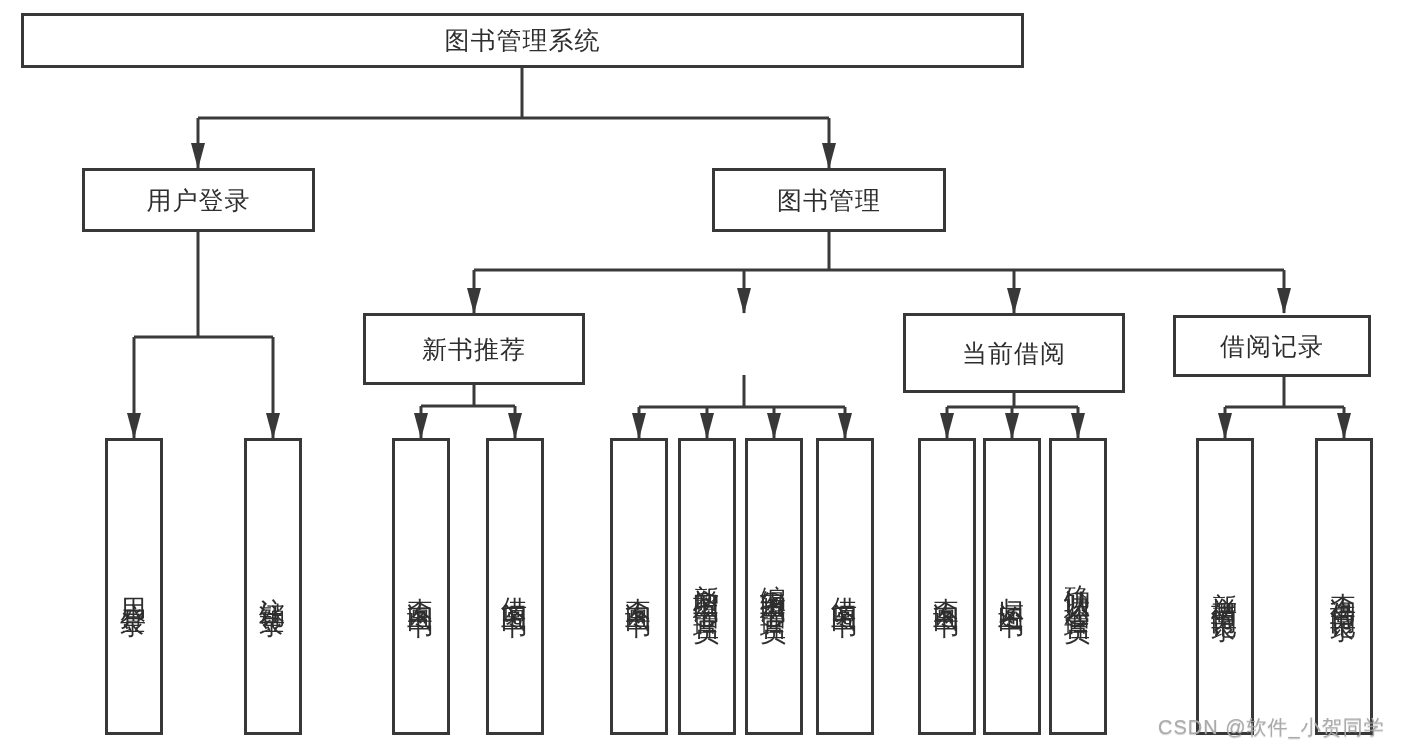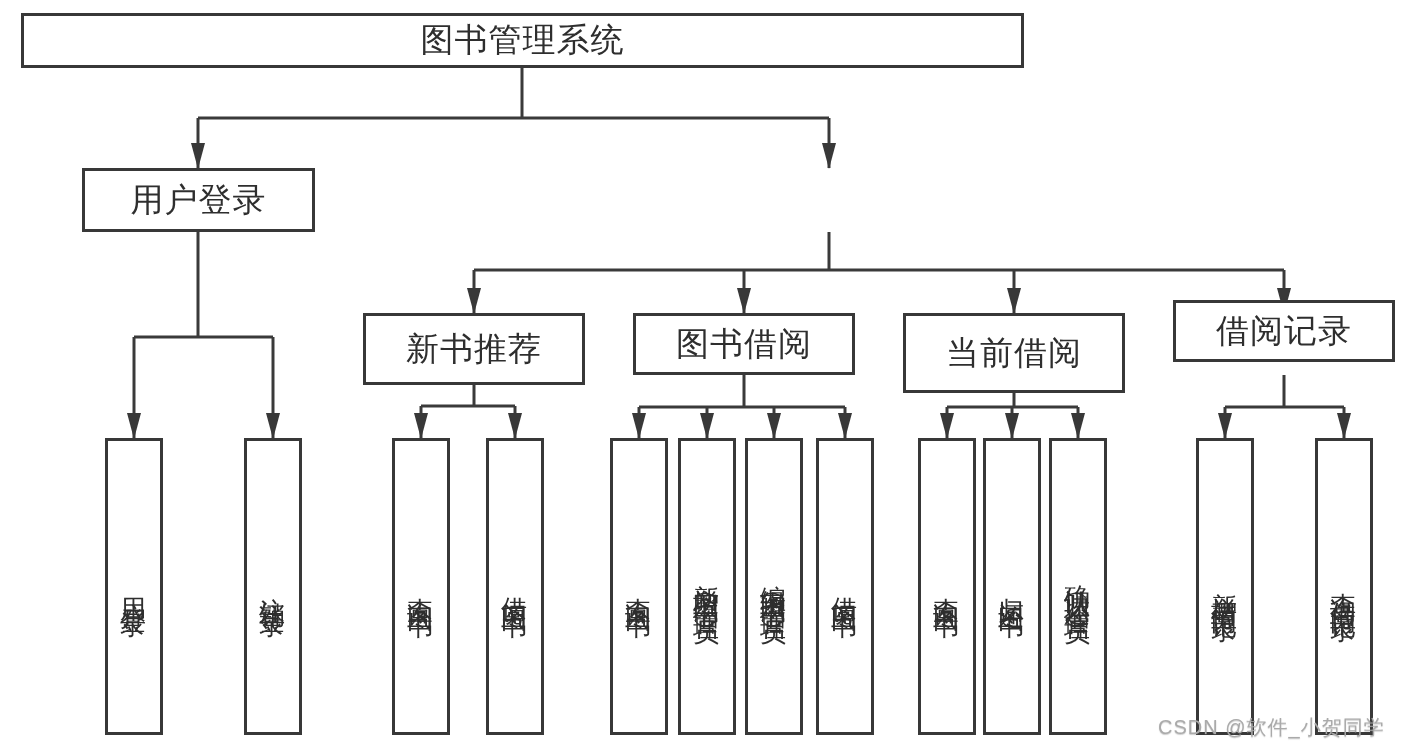--- a/index.html
+++ b/index.html
@@ -13,21 +13,21 @@
   #connectors{position:absolute;left:0;top:0;width:1405px;height:747px;}
   .box{
     position:absolute;
     box-sizing:border-box;
     background:#ffffff;
     border:3px solid #383838;
     display:flex;
     align-items:center;
     justify-content:center;
     color:#2e2e2e;
-    font-size:33px;
+    font-size:25px;
     letter-spacing:1px;
     white-space:nowrap;
     z-index:2;
   }
   .vbox{
     writing-mode:vertical-rl;
     text-orientation:mixed;
     font-size:26px;
     letter-spacing:5px;
     white-space:normal;
@@ -87,31 +87,31 @@
     </g>
   </svg>
 
   <div class="box" style="left:21px;top:13px;width:1003px;height:55px">
     <span>图书管理系统</span>
   </div>
 
   <div class="box" style="left:82px;top:168px;width:233px;height:64px">
     <span>用户登录</span>
   </div>
+  <div class="box" style="left:712px;top:168px;width:234px;height:64px">
+    <span>图书管理</span>
+  </div>
 
   <div class="box" style="left:363px;top:313px;width:222px;height:72px">
     <span>新书推荐</span>
   </div>
-  <div class="box" style="left:633px;top:313px;width:222px;height:62px">
-    <span>图书借阅</span>
-  </div>
   <div class="box" style="left:903px;top:313px;width:222px;height:80px">
     <span>当前借阅</span>
   </div>
-  <div class="box" style="left:1173px;top:300px;width:222px;height:62px">
+  <div class="box" style="left:1173px;top:315px;width:198px;height:62px">
     <span>借阅记录</span>
   </div>
 
   <div class="box vbox" style="left:105px;top:438px;width:58px;height:297px">
     <span>用户登录</span>
   </div>
   <div class="box vbox" style="left:244px;top:438px;width:58px;height:297px">
     <span>注销登录</span>
   </div>
   <div class="box vbox" style="left:392px;top:438px;width:58px;height:297px">

